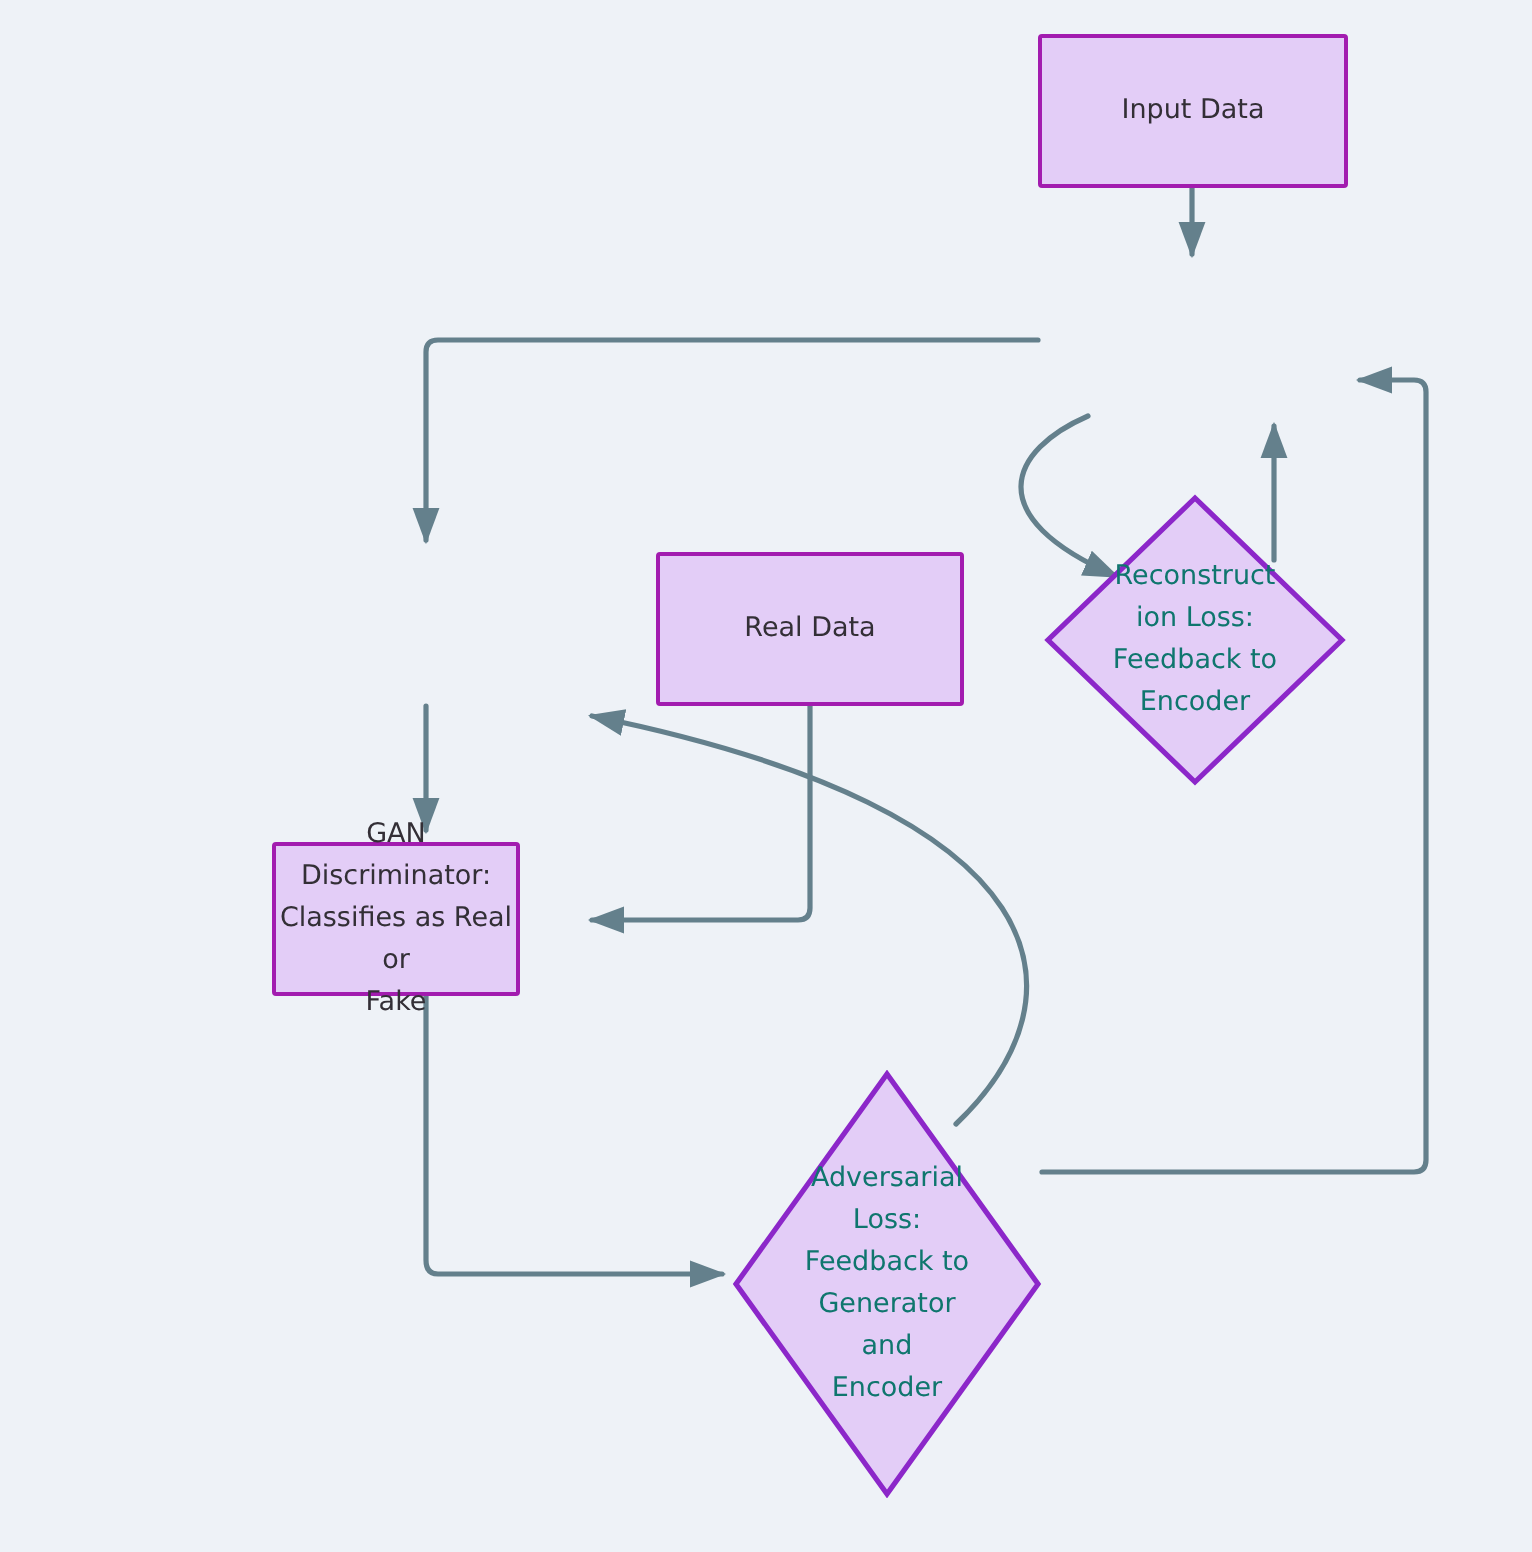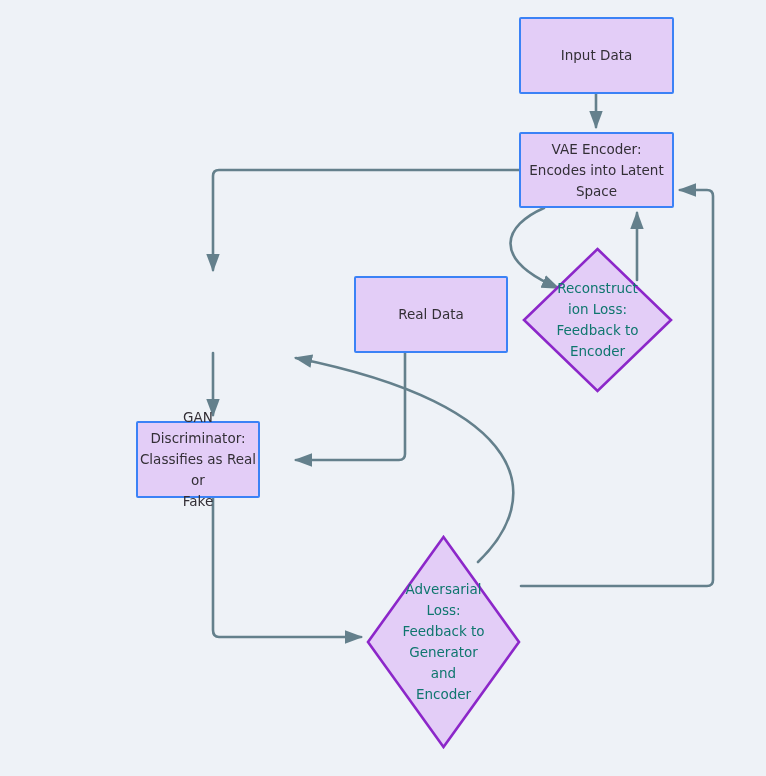--- a/index.html
+++ b/index.html
@@ -29,21 +29,21 @@
   }
   .node {
     position: absolute;
     box-sizing: border-box;
     display: flex;
     align-items: center;
     justify-content: center;
   }
   .node-rect {
     background: #e3cdf7;
-    border: 2px solid #3b82f6;
+    border: 2px solid #a21caf;
     border-radius: 2px;
   }
   .node-label {
     color: #332f36;
     font-size: 13.5px;
     line-height: 21px;
     text-align: center;
     white-space: pre-line;
     pointer-events: none;
   }
@@ -99,28 +99,23 @@
       <path d="M478,562 C545,498 533,406 296,358"></path>
 
       <path d="M521,586 L707,586 Q713,586 713,580 L713,196 Q713,190 707,190 L680,190"></path>
     </g>
   </svg>
 
   <div class="node node-rect" style="left:519px; top:17px; width:155px; height:77px;">
     <span class="node-label">Input Data</span>
   </div>
 
-  <div class="node node-rect" style="left:519px; top:132px; width:155px; height:76px;">
-    <span class="node-label">VAE Encoder:
-Encodes into Latent
-Space</span>
-  </div>
 
 
-  <div class="node node-rect" style="left:328px; top:276px; width:154px; height:77px;margin-left:26px;">
+  <div class="node node-rect" style="left:328px; top:276px; width:154px; height:77px;">
     <span class="node-label">Real Data</span>
   </div>
 
   <div class="node node-rect" style="left:136px; top:421px; width:124px; height:77px;">
     <span class="node-label">GAN Discriminator:
 Classifies as Real or
 Fake</span>
   </div>
 
   <div class="node node-diamond" style="left:522px; top:247px; width:151px; height:146px;">

